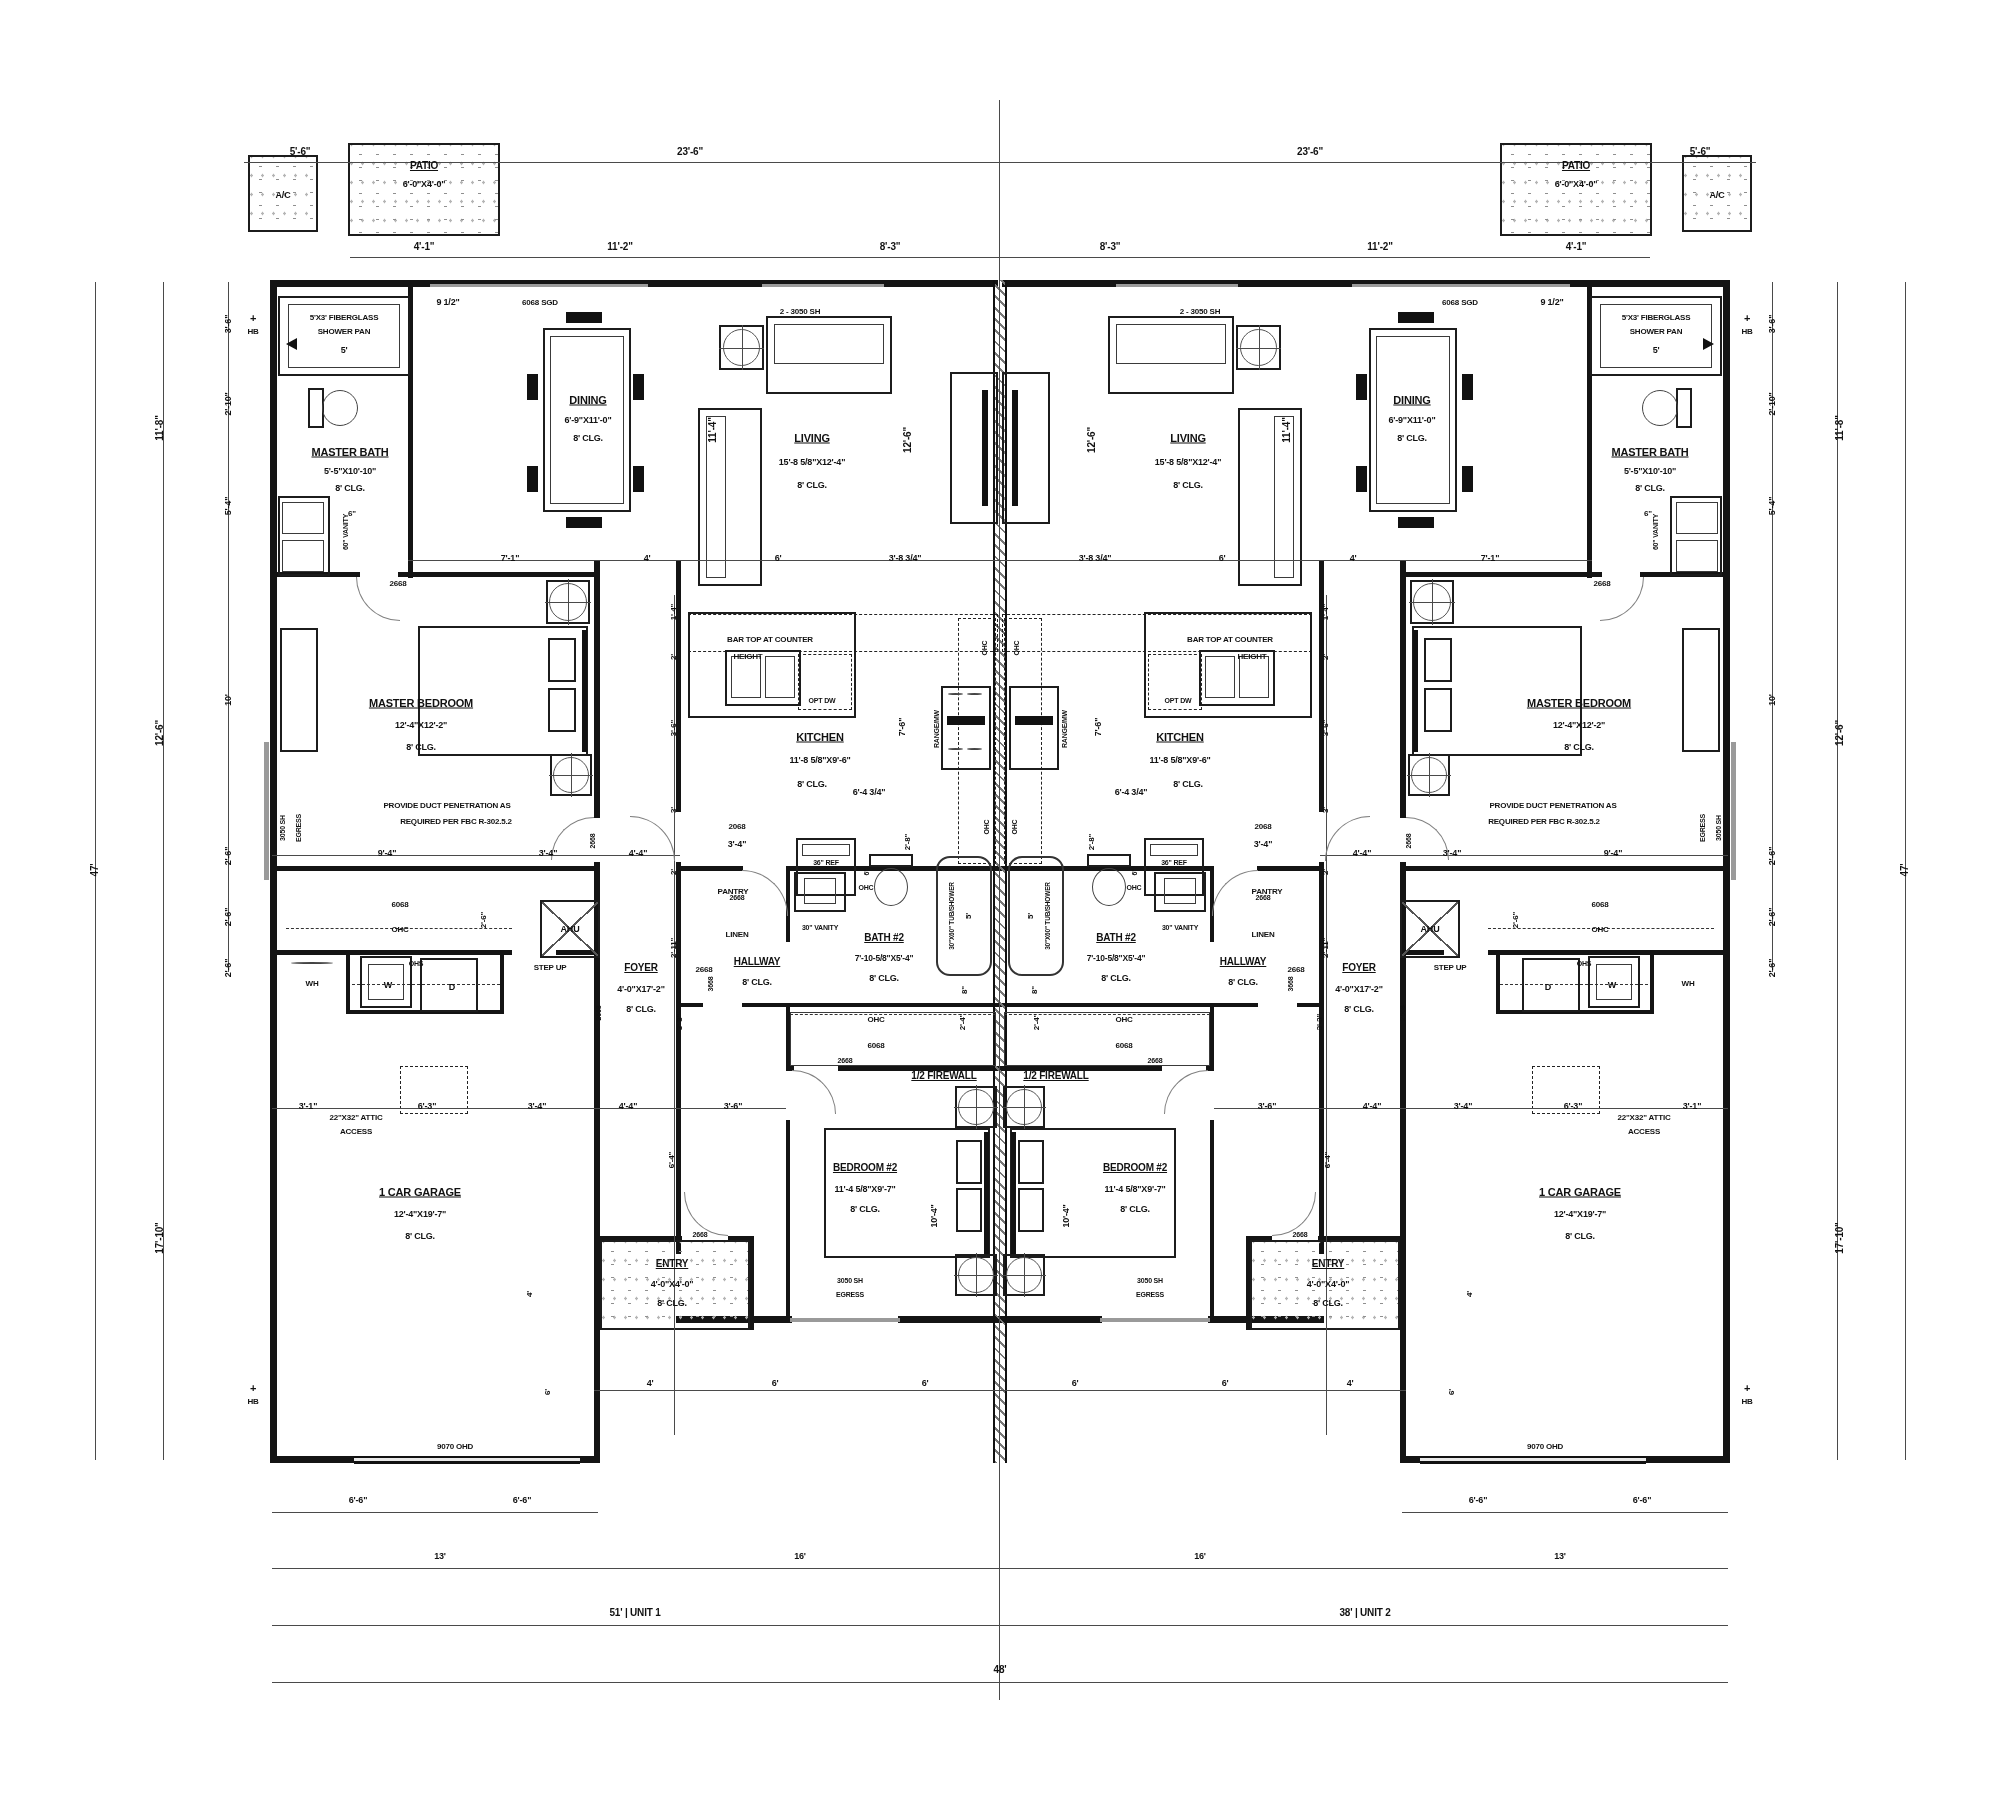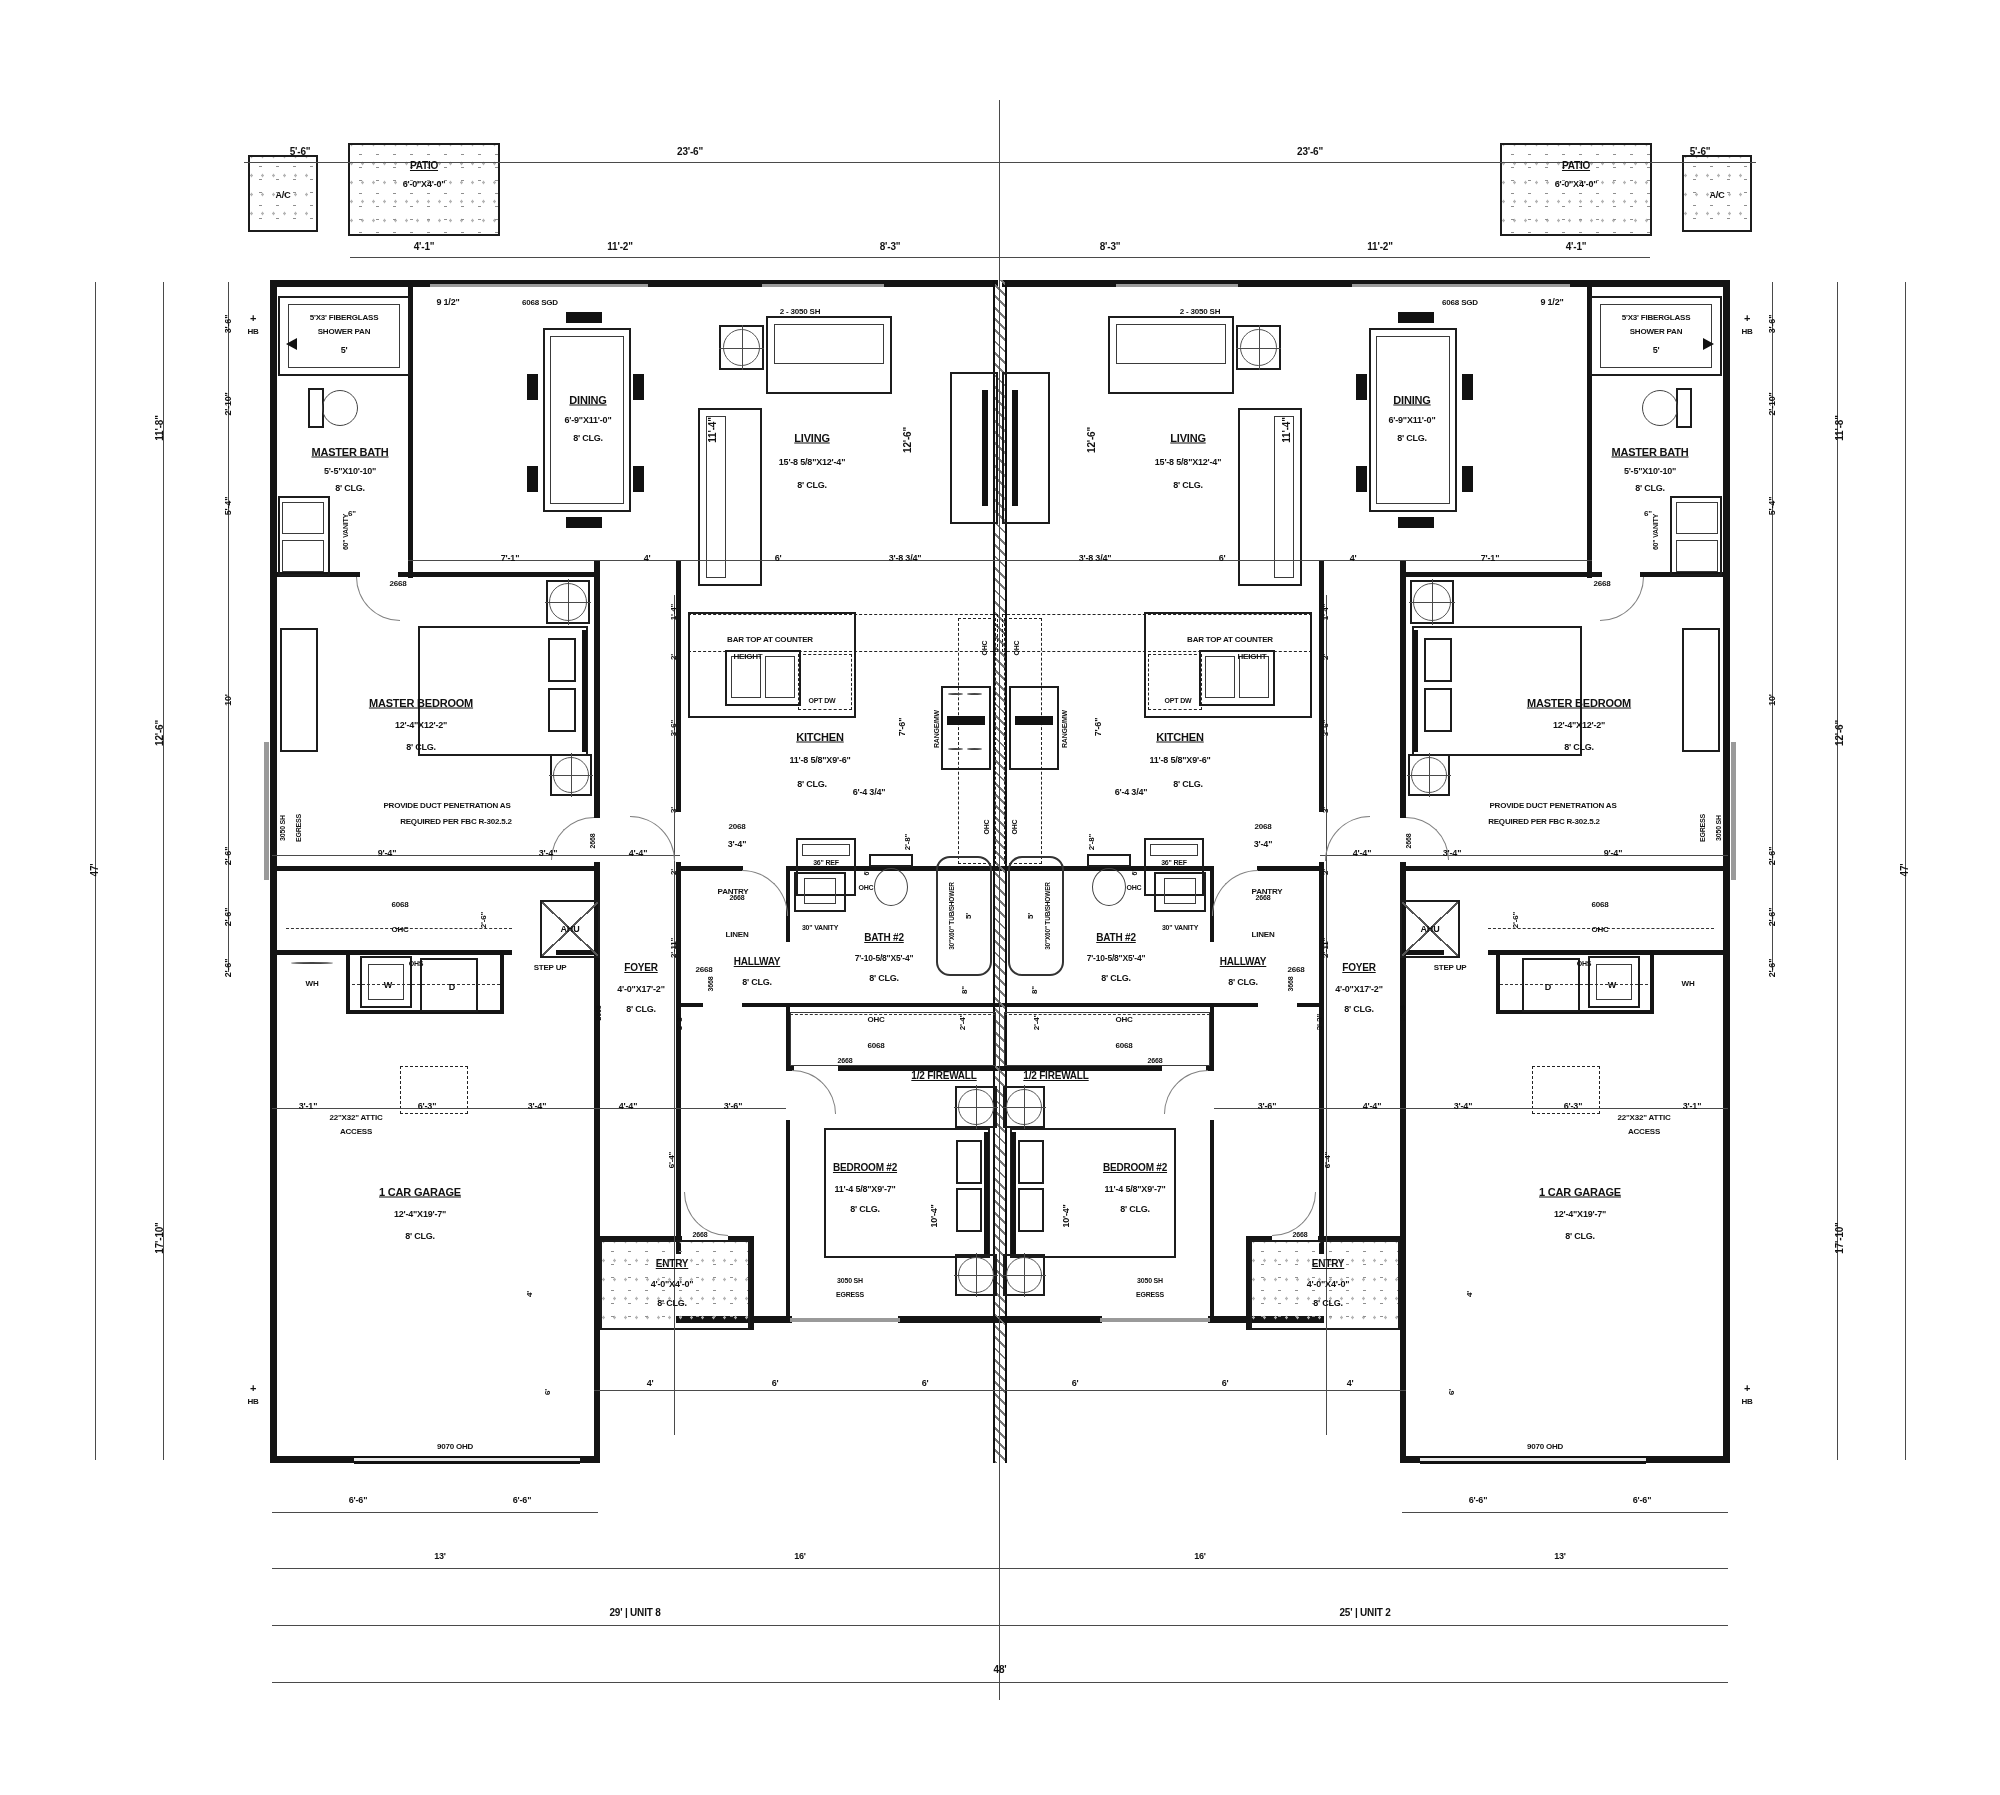--- a/index.html
+++ b/index.html
@@ -575,22 +575,22 @@
     <span class="lbl" style="left: 925px; top: 1383px; font-size: 9px;">6'</span>
     <span class="lbl" style="left: 1075px; top: 1383px; font-size: 9px;">6'</span>
     <span class="lbl" style="left: 358px; top: 1500px; font-size: 9px;">6'-6"</span>
     <span class="lbl" style="left: 1642px; top: 1500px; font-size: 9px;">6'-6"</span>
     <span class="lbl" style="left: 522px; top: 1500px; font-size: 9px;">6'-6"</span>
     <span class="lbl" style="left: 1478px; top: 1500px; font-size: 9px;">6'-6"</span>
     <span class="lbl" style="left: 440px; top: 1556px; font-size: 9px;">13'</span>
     <span class="lbl" style="left: 1560px; top: 1556px; font-size: 9px;">13'</span>
     <span class="lbl" style="left: 800px; top: 1556px; font-size: 9px;">16'</span>
     <span class="lbl" style="left: 1200px; top: 1556px; font-size: 9px;">16'</span>
-    <span class="lbl" style="left: 635px; top: 1613px; font-size: 10px;">29' | UNIT 8</span>
-    <span class="lbl" style="left: 1365px; top: 1613px; font-size: 10px;">25' | UNIT 2</span>
+    <span class="lbl" style="left: 635px; top: 1613px; font-size: 10px;">51' | UNIT 1</span>
+    <span class="lbl" style="left: 1365px; top: 1613px; font-size: 10px;">38' | UNIT 2</span>
     <span class="lbl" style="left: 1000px; top: 1670px; font-size: 10px;">48'</span>
     <span class="lbl rot" style="left: 95px; top: 870px; font-size: 10px;">47'</span>
     <span class="lbl rot" style="left: 1905px; top: 870px; font-size: 10px;">47'</span>
     <span class="lbl rot" style="left: 160px; top: 428px; font-size: 10px;">11'-8"</span>
     <span class="lbl rot" style="left: 1840px; top: 428px; font-size: 10px;">11'-8"</span>
     <span class="lbl rot" style="left: 160px; top: 733px; font-size: 10px;">12'-6"</span>
     <span class="lbl rot" style="left: 1840px; top: 733px; font-size: 10px;">12'-6"</span>
     <span class="lbl rot" style="left: 160px; top: 1238px; font-size: 10px;">17'-10"</span>
     <span class="lbl rot" style="left: 1840px; top: 1238px; font-size: 10px;">17'-10"</span>
     <span class="lbl rot" style="left: 228px; top: 324px; font-size: 9px;">3'-6"</span>

